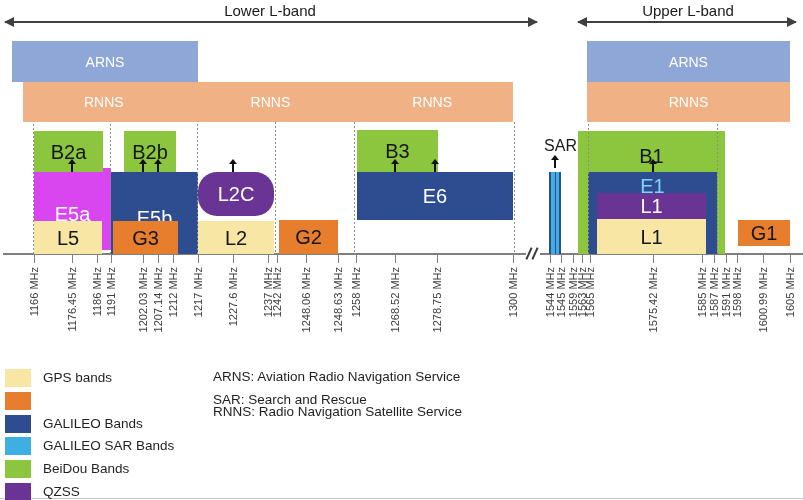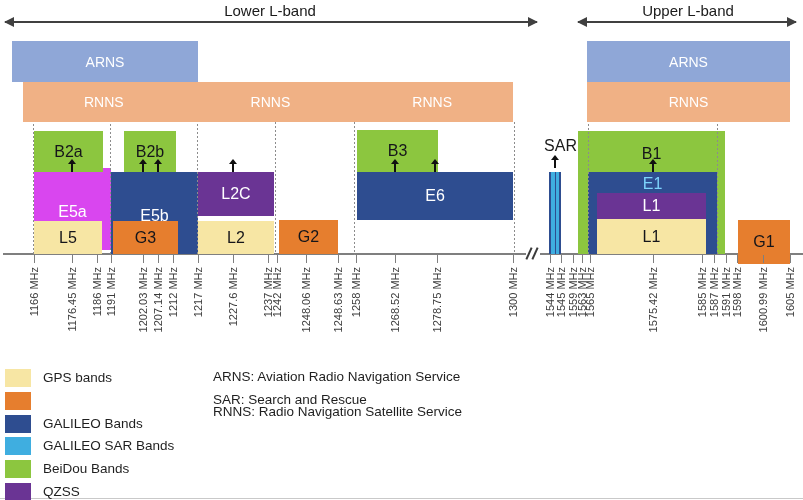--- a/index.html
+++ b/index.html
@@ -10,21 +10,21 @@
   }
   
   .harrow { position:absolute; top:21px; height:0; border-top:2px solid #404040; }
   .ah { position:absolute; width:0; height:0; }
   .ah-l { left:-1px; top:-6px; border-style:solid; border-width:5px 10px 5px 0; border-color:transparent #404040 transparent transparent; }
   .ah-r { right:-1px; top:-6px; border-style:solid; border-width:5px 0 5px 10px; border-color:transparent transparent transparent #404040; }
   .htitle { position:absolute; top:2px; font-size:15px; text-align:center; color:#1a1a1a; white-space:nowrap; }
   
   .sband { position:absolute; }
   .sblabel { position:absolute; top:50%; transform:translate(-50%,-50%); color:#fff; font-size:14px; white-space:nowrap; }
-  .band { position:absolute; font-size:16px; }
+  .band { position:absolute; font-size:20px; }
   .bandlabel { position:absolute; left:0; right:0; text-align:center; white-space:nowrap; }
   
   .guide { position:absolute; width:1px; background:repeating-linear-gradient(to bottom,#8c8c8c 0 2px,transparent 2px 4px); }
   
   .uparr { position:absolute; width:12px; height:13px; }
   .uarr-head { position:absolute; left:1.5px; top:0; width:0; height:0; border-left:4.5px solid transparent; border-right:4.5px solid transparent; border-bottom:5px solid #101010; }
   .uarr-stem { position:absolute; left:5px; top:4px; width:2px; height:9px; background:#101010; }
   
   .axisline { position:absolute; left:3px; top:253px; width:800px; height:2px; background:#7f7f7f; }
   .axisbreak-mask { position:absolute; left:526px; top:249px; width:14px; height:10px; background:#fff; }
@@ -83,21 +83,21 @@
     </div>
     <div class="band" style="left: 34px; top: 168px; width: 77px; height: 82px; background: #d946ef;">
       <div class="bandlabel" style="color: rgb(255, 255, 255); top: 35px;">E5a</div>
     </div>
     <div class="band" style="left: 111px; top: 172px; width: 87px; height: 82px; background: rgb(46, 77, 144);">
       <div class="bandlabel" style="color: rgb(255, 255, 255); top: 35px;">E5b</div>
     </div>
     <div class="band" style="left: 357px; top: 172px; width: 156px; height: 48px; background: rgb(46, 77, 144);">
       <div class="bandlabel" style="color: rgb(255, 255, 255); top: 50%; transform: translateY(-50%);">E6</div>
     </div>
-    <div class="band" style="left: 198px; top: 172px; width: 76px; height: 44px; background: rgb(106, 52, 148);">
+    <div class="band" style="left: 198px; top: 172px; width: 76px; height: 44px; background: rgb(106, 52, 148); border-radius: 19px;">
       <div class="bandlabel" style="color: rgb(255, 255, 255); top: 50%; transform: translateY(-50%);">L2C</div>
     </div>
     <div class="band" style="left: 34px; top: 221px; width: 68px; height: 33px; background: rgb(247, 230, 164);">
       <div class="bandlabel" style="color: rgb(21, 21, 26); top: 50%; transform: translateY(-50%);">L5</div>
     </div>
     <div class="band" style="left: 113px; top: 221px; width: 65px; height: 33px; background: rgb(230, 126, 46);">
       <div class="bandlabel" style="color: rgb(21, 21, 26); top: 50%; transform: translateY(-50%);">G3</div>
     </div>
     <div class="band" style="left: 198px; top: 221px; width: 76px; height: 33px; background: rgb(247, 230, 164);">
       <div class="bandlabel" style="color: rgb(21, 21, 26); top: 50%; transform: translateY(-50%);">L2</div>
@@ -119,21 +119,21 @@
     </div>
     <div class="band" style="left: 588px; top: 172px; width: 129px; height: 82px; background: rgb(46, 77, 144);">
       <div class="bandlabel" style="color: #7dd3fc; top: 3px;">E1</div>
     </div>
     <div class="band" style="left: 597px; top: 193px; width: 109px; height: 26px; background: rgb(106, 52, 148);">
       <div class="bandlabel" style="color: rgb(255, 255, 255); top: 50%; transform: translateY(-50%);">L1</div>
     </div>
     <div class="band" style="left: 597px; top: 219px; width: 109px; height: 35px; background: rgb(247, 230, 164);">
       <div class="bandlabel" style="color: rgb(21, 21, 26); top: 50%; transform: translateY(-50%);">L1</div>
     </div>
-    <div class="band" style="left: 738px; top: 220px; width: 52px; height: 44px; background: rgb(230, 126, 46);">
+    <div class="band" style="left: 738px; top: 220px; width: 52px; height: 26px; background: rgb(230, 126, 46);">
       <div class="bandlabel" style="color: rgb(21, 21, 26); top: 50%; transform: translateY(-50%);">G1</div>
     </div>
     <div style="position: absolute; left: 549px; top: 172px; width: 12px; height: 82px; background: rgb(63, 174, 224); border-left: 2px solid rgb(46, 77, 144); border-right: 2px solid rgb(46, 77, 144); box-sizing: border-box;">
       <div style="position: absolute; left: 3.5px; top: 0px; bottom: 0px; width: 1px; background: rgb(46, 77, 144);"></div>
     </div>
     <div class="guide" style="left: 33px; top: 124px; height: 131px;"></div>
     <div class="guide" style="left: 110px; top: 124px; height: 131px;"></div>
     <div class="guide" style="left: 197px; top: 124px; height: 131px;"></div>
     <div class="guide" style="left: 588px; top: 124px; height: 131px;"></div>
     <div class="guide" style="left: 717px; top: 124px; height: 131px;"></div>

